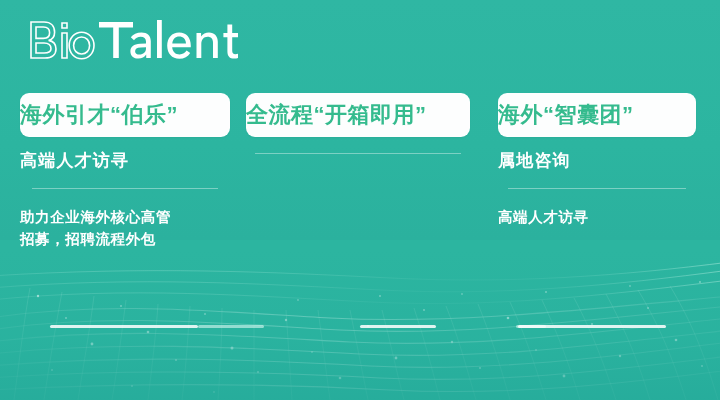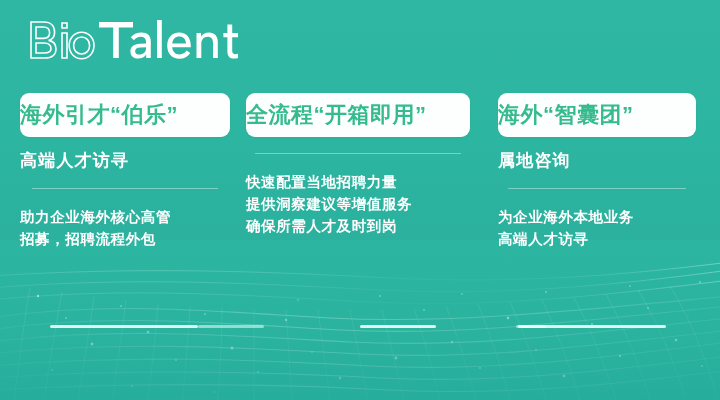--- a/index.html
+++ b/index.html
@@ -275,31 +275,25 @@
       <div class="divider"></div>
       <div class="body-lines">
         <div>助力企业海外核心高管</div>
         <div>招募，招聘流程外包</div>
       </div>
     </div>
 
     <div class="card card-2">
       <div class="pill">全流程“开箱即用”</div>
       <div class="divider"></div>
-      <div class="body-lines">
-        <div>快速配置当地招聘力量</div>
-        <div>提供洞察建议等增值服务</div>
-        <div>确保所需人才及时到岗</div>
-      </div>
     </div>
 
     <div class="card card-3">
       <div class="pill">海外“智囊团”</div>
       <div class="subtitle">属地咨询</div>
       <div class="divider"></div>
       <div class="body-lines">
-        <div>为企业海外本地业务</div>
         <div>高端人才访寻</div>
       </div>
     </div>
 
   </div>
 </div>
 
 </body></html>

